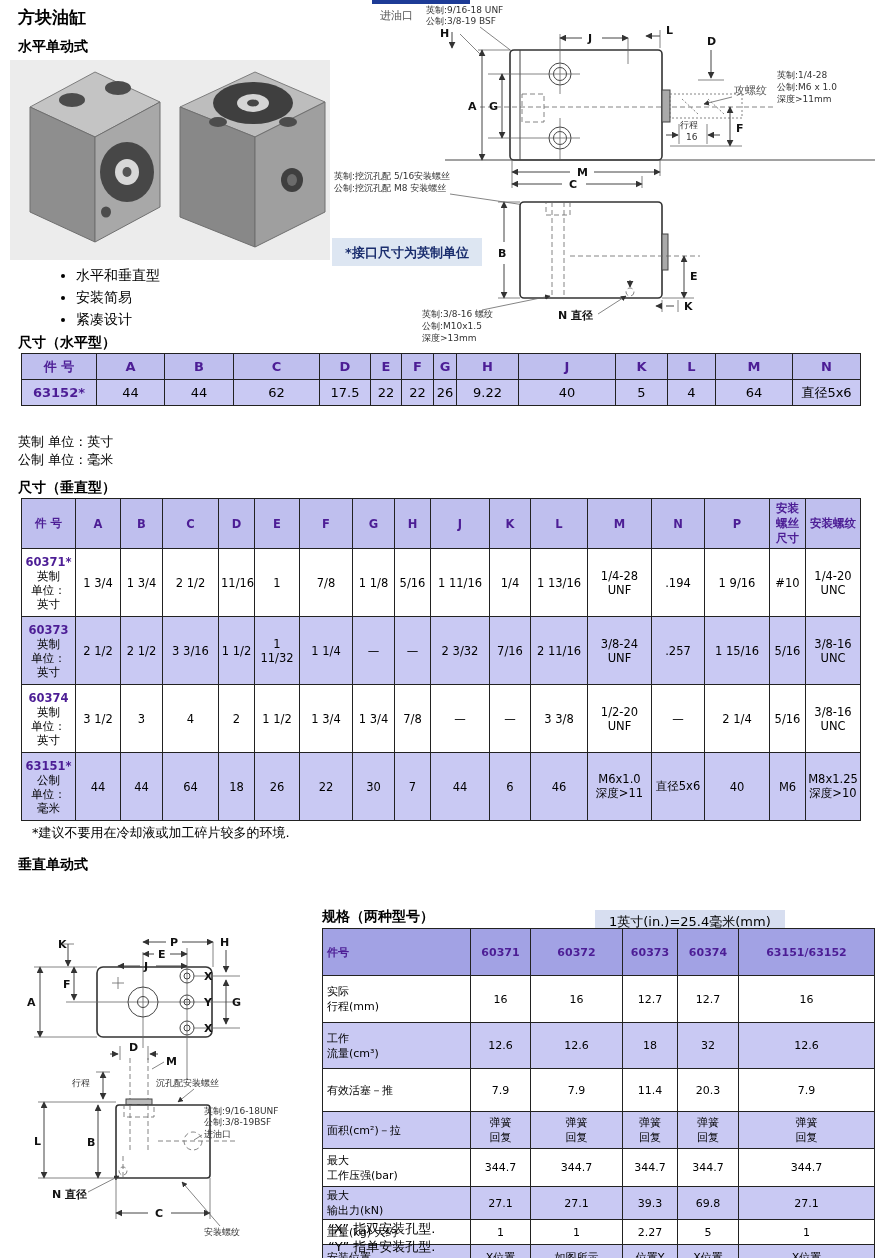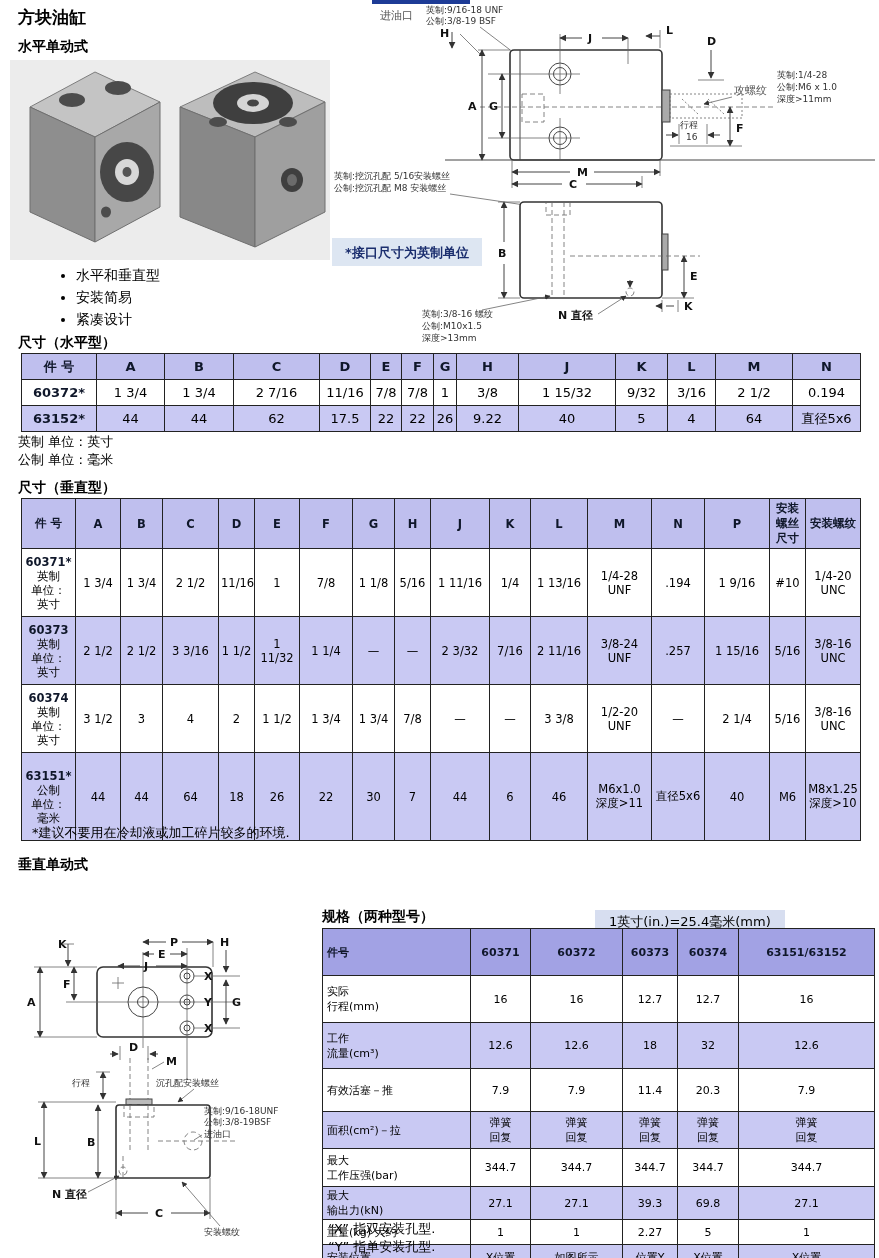--- a/index.html
+++ b/index.html
@@ -12,21 +12,21 @@
   .note{font-size:13px;}
   ul.feat{margin:0;padding-left:18px;font-size:14px;line-height:22px;}
   table{border-collapse:collapse;table-layout:fixed;}
   td,th{border:1px solid #222;text-align:center;vertical-align:middle;padding:1px 2px;overflow:hidden;}
   .tbl1 td,.tbl1 th{font-size:13px;}
   .tbl2 td,.tbl2 th{font-size:11.5px;}
   .spec td,.spec th{font-size:11px;}
   .lav{background:#bfbfee;}
   .lav2{background:#c9c9f3;}
   .lavh{background:#a2a2e4;}
-  .navy{color:#0f172a;font-weight:bold;}
+  .navy{color:#4c1d95;font-weight:bold;}
   .pre{white-space:pre-line;}
   .partcell span{display:block;line-height:14px;}
   .unit{color:#000;font-weight:normal;}
   .lbl{text-align:left;padding-left:4px;}
   .badge{background:#d7def0;font-size:13px;padding:3px 14px;}
   .fnote{font-size:13px;line-height:18px;}
   .bar{background:#1d3b96;}
   
   .ln{stroke:#444;stroke-width:1;fill:none;}
   .lnt{stroke:#666;stroke-width:.8;fill:none;}
@@ -235,36 +235,20 @@
       <th class="lav navy">D</th>
       <th class="lav navy">E</th>
       <th class="lav navy">F</th>
       <th class="lav navy">G</th>
       <th class="lav navy">H</th>
       <th class="lav navy">J</th>
       <th class="lav navy">K</th>
       <th class="lav navy">L</th>
       <th class="lav navy">M</th>
       <th class="lav navy">N</th>
-    </tr>
-    <tr style="height:26px;">
-      <td class="navy">60372*</td>
-      <td>1 3/4</td>
-      <td>1 3/4</td>
-      <td>2 7/16</td>
-      <td>11/16</td>
-      <td>7/8</td>
-      <td>7/8</td>
-      <td>1</td>
-      <td>3/8</td>
-      <td>1 15/32</td>
-      <td>9/32</td>
-      <td>3/16</td>
-      <td>2 1/2</td>
-      <td>0.194</td>
     </tr>
     <tr style="height:26px;">
       <td class="lav2 navy">63152*</td>
       <td class="lav2">44</td>
       <td class="lav2">44</td>
       <td class="lav2">62</td>
       <td class="lav2">17.5</td>
       <td class="lav2">22</td>
       <td class="lav2">22</td>
       <td class="lav2">26</td>
@@ -392,21 +376,21 @@
       <td class="pre">—</td>
       <td class="pre">3 3/8</td>
       <td class="pre">1/2-20
 UNF</td>
       <td class="pre">—</td>
       <td class="pre">2 1/4</td>
       <td class="pre">5/16</td>
       <td class="pre">3/8-16
 UNC</td>
     </tr>
-    <tr style="height:88px;">
+    <tr style="height:68px;">
       <td class="partcell lav2">
             <span class="navy">63151*</span>
             <span class="unit pre">公制
 单位：
 毫米</span>
           </td>
       <td class="lav2 pre">44</td>
       <td class="lav2 pre">44</td>
       <td class="lav2 pre">64</td>
       <td class="lav2 pre">18</td>

